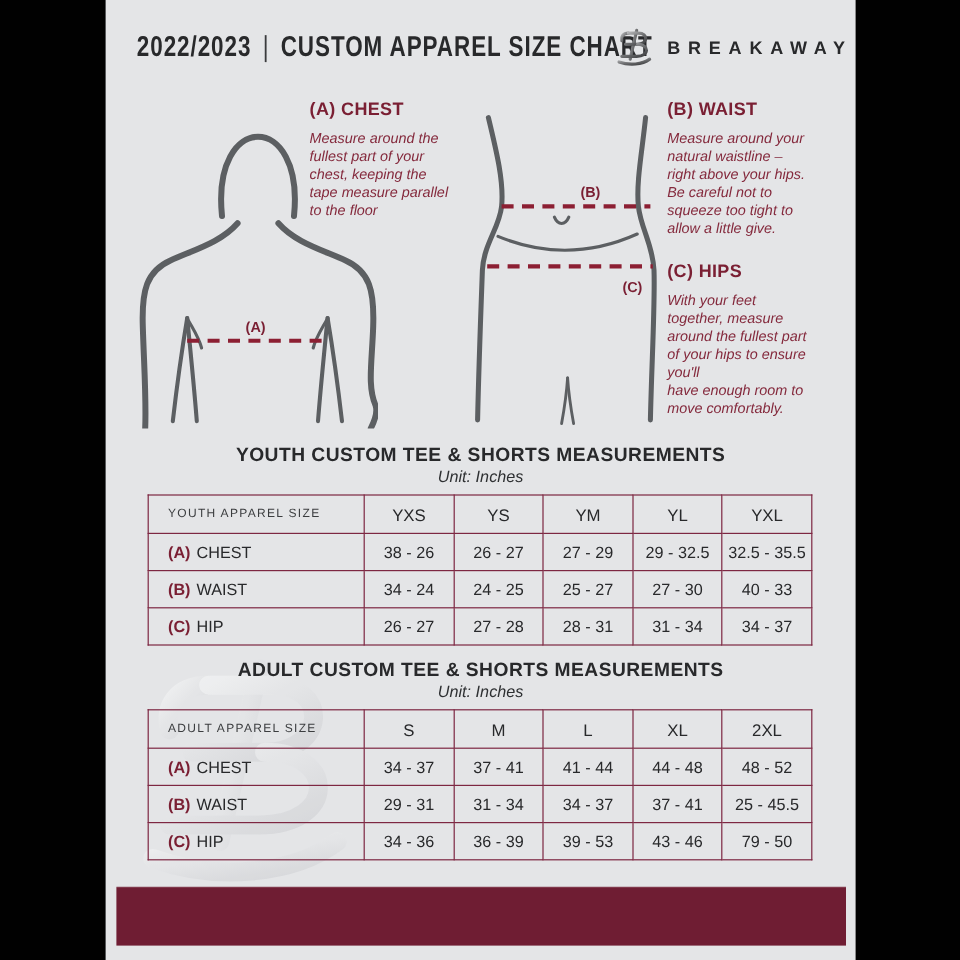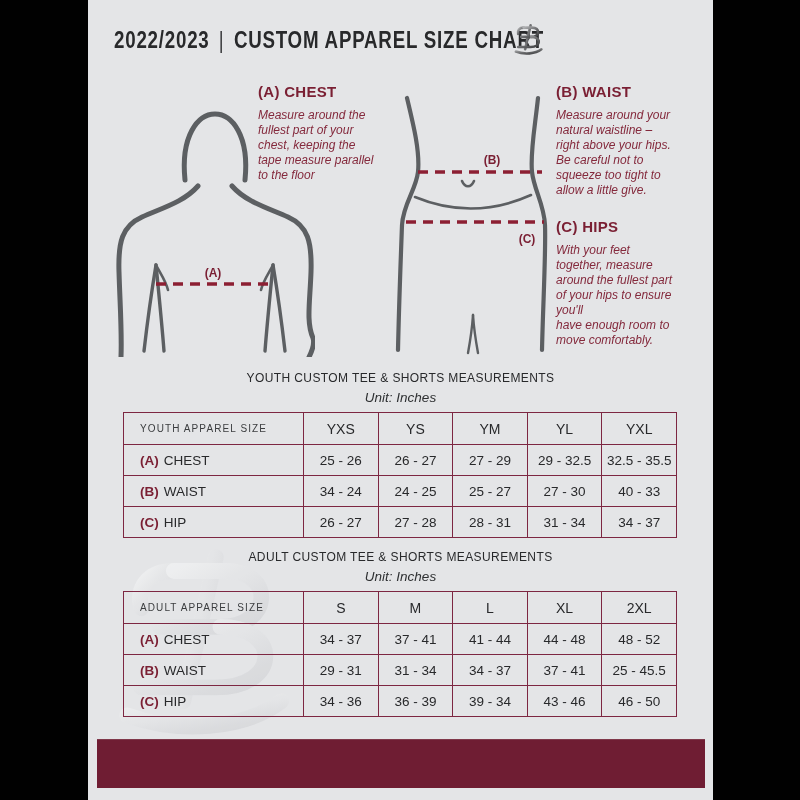--- a/index.html
+++ b/index.html
@@ -27,22 +27,22 @@
   .guide.hips{left:556px;top:218px;width:160px;}
 
   
   .fig{position:absolute;}
   .fig path, .fig line{fill:none;}
   .fig .outline{stroke:#5c5f62;stroke-linecap:round;}
   .fig .dash{stroke:#8c1f33;stroke-width:3.4;stroke-dasharray:10 7;}
   .fig .marker{font-family:"Liberation Sans", sans-serif;font-size:12px;font-weight:bold;fill:#7a1f33;}
 
   
-  .sec-title{position:absolute;left:98px;width:605px;text-align:center;font-weight:normal;
-             font-size:12px;color:#28292b;letter-spacing:.4px;}
+  .sec-title{position:absolute;left:98px;width:605px;text-align:center;font-weight:bold;
+             font-size:16px;color:#28292b;letter-spacing:.4px;}
   .sec-unit{position:absolute;left:98px;width:605px;text-align:center;font-style:italic;
             font-size:13.5px;color:#2e3032;}
 
   
   .size-table{position:absolute;left:123px;width:554px;border-collapse:collapse;table-layout:fixed;}
   .size-table col.c0{width:180px;}
   .size-table th,.size-table td{border:1.6px solid #7d2742;text-align:center;
             font-size:13.5px;color:#28292b;padding:0;}
   .size-table thead th{height:31px;font-weight:normal;font-size:14px;}
   .size-table tbody td{height:30px;}
@@ -94,20 +94,21 @@
       </defs>
       <g fill="none" stroke="url(#lgb)" stroke-width="3.4" stroke-linecap="round">
         <path d="M 24 3 L 17 34"></path>
         <path d="M 15 6 C 9 6 7 10 8 14"></path>
         <path d="M 15 6 L 26 6 C 37 6 36 18 25 18 L 12 18"></path>
         <path d="M 25 18 C 38 18 38 31 24 31 L 8 31"></path>
         <path d="M 3 18 L 12 18"></path>
         <path d="M 5 37 C 16 41 30 40 38 34"></path>
       </g>
     </svg>
+    <span class="brand-name">BREAKAWAY</span>
   </div>
 
   <svg class="fig" style="left:110px;top:80px" width="205" height="277" viewBox="0 0 205 277">
     <path class="outline" stroke-width="5" d="M 75 100 C 66 12 144 12 135 100"></path>
     <path class="outline" stroke-width="5" d="M 88 106 C 74 122 52 128 32 137 C 12 146 8 162 9 192 C 10 225 12 252 11 277"></path>
     <path class="outline" stroke-width="5" d="M 122 106 C 136 122 158 128 178 137 C 198 146 202 162 201 192 C 200 222 196 242 203 258 C 205 264 202 271 199 277"></path>
     <path class="outline" stroke-width="3.4" d="M 46 185 C 41 215 37 245 34 271"></path>
     <path class="outline" stroke-width="3.4" d="M 46 185 C 49 215 52 245 54 271"></path>
     <path class="outline" stroke-width="2.6" d="M 47 187 C 52 196 56 202 58 210"></path>
     <path class="outline" stroke-width="3.4" d="M 163 185 C 168 215 172 245 175 271"></path>
@@ -175,21 +176,21 @@
         <th>YXS</th>
         <th>YS</th>
         <th>YM</th>
         <th>YL</th>
         <th>YXL</th>
       </tr>
     </thead>
     <tbody>
       <tr>
         <td class="lblcell"><span class="key">(A)</span><span>CHEST</span></td>
-        <td>25 - 26</td>
+        <td>38 - 26</td>
         <td>26 - 27</td>
         <td>27 - 29</td>
         <td>29 - 32.5</td>
         <td>32.5 - 35.5</td>
       </tr>
       <tr>
         <td class="lblcell"><span class="key">(B)</span><span>WAIST</span></td>
         <td>34 - 24</td>
         <td>24 - 25</td>
         <td>25 - 27</td>
@@ -242,21 +243,21 @@
         <td>29 - 31</td>
         <td>31 - 34</td>
         <td>34 - 37</td>
         <td>37 - 41</td>
         <td>25 - 45.5</td>
       </tr>
       <tr>
         <td class="lblcell"><span class="key">(C)</span><span>HIP</span></td>
         <td>34 - 36</td>
         <td>36 - 39</td>
-        <td>39 - 34</td>
+        <td>39 - 53</td>
         <td>43 - 46</td>
-        <td>46 - 50</td>
+        <td>79 - 50</td>
       </tr>
     </tbody>
   </table>
 
   <div class="footer-bar"></div>
 </div>
 
 </body></html>

